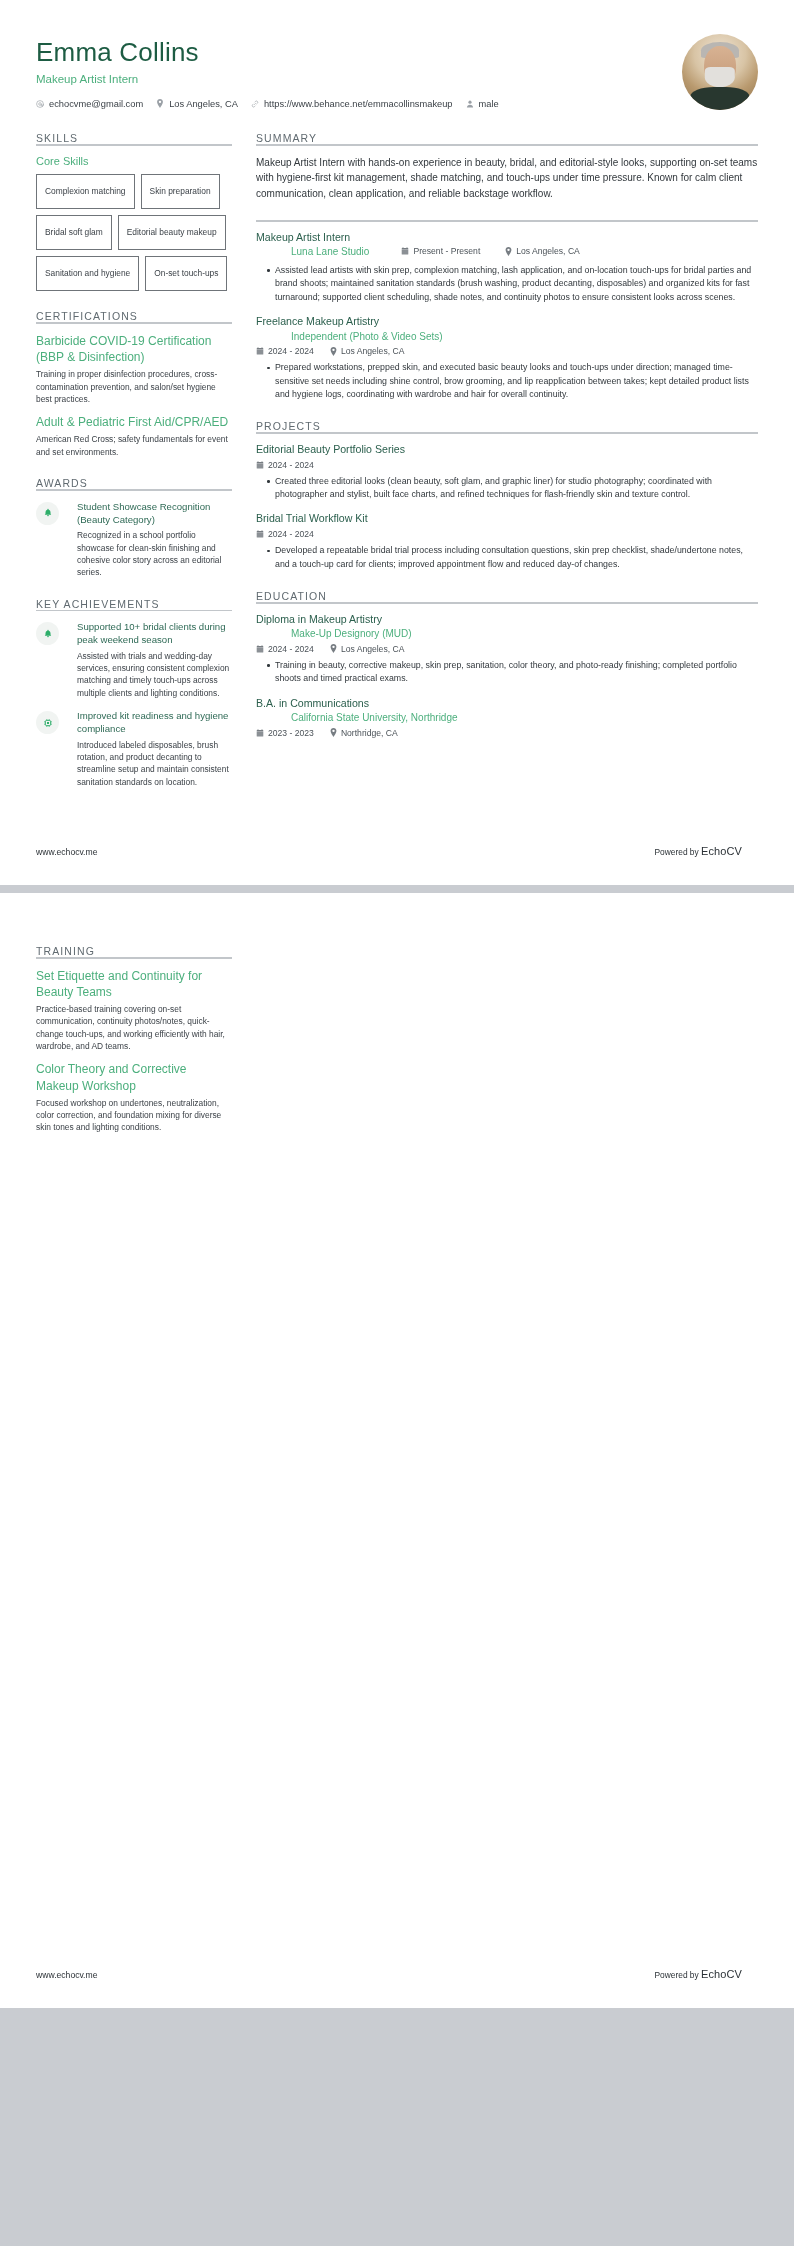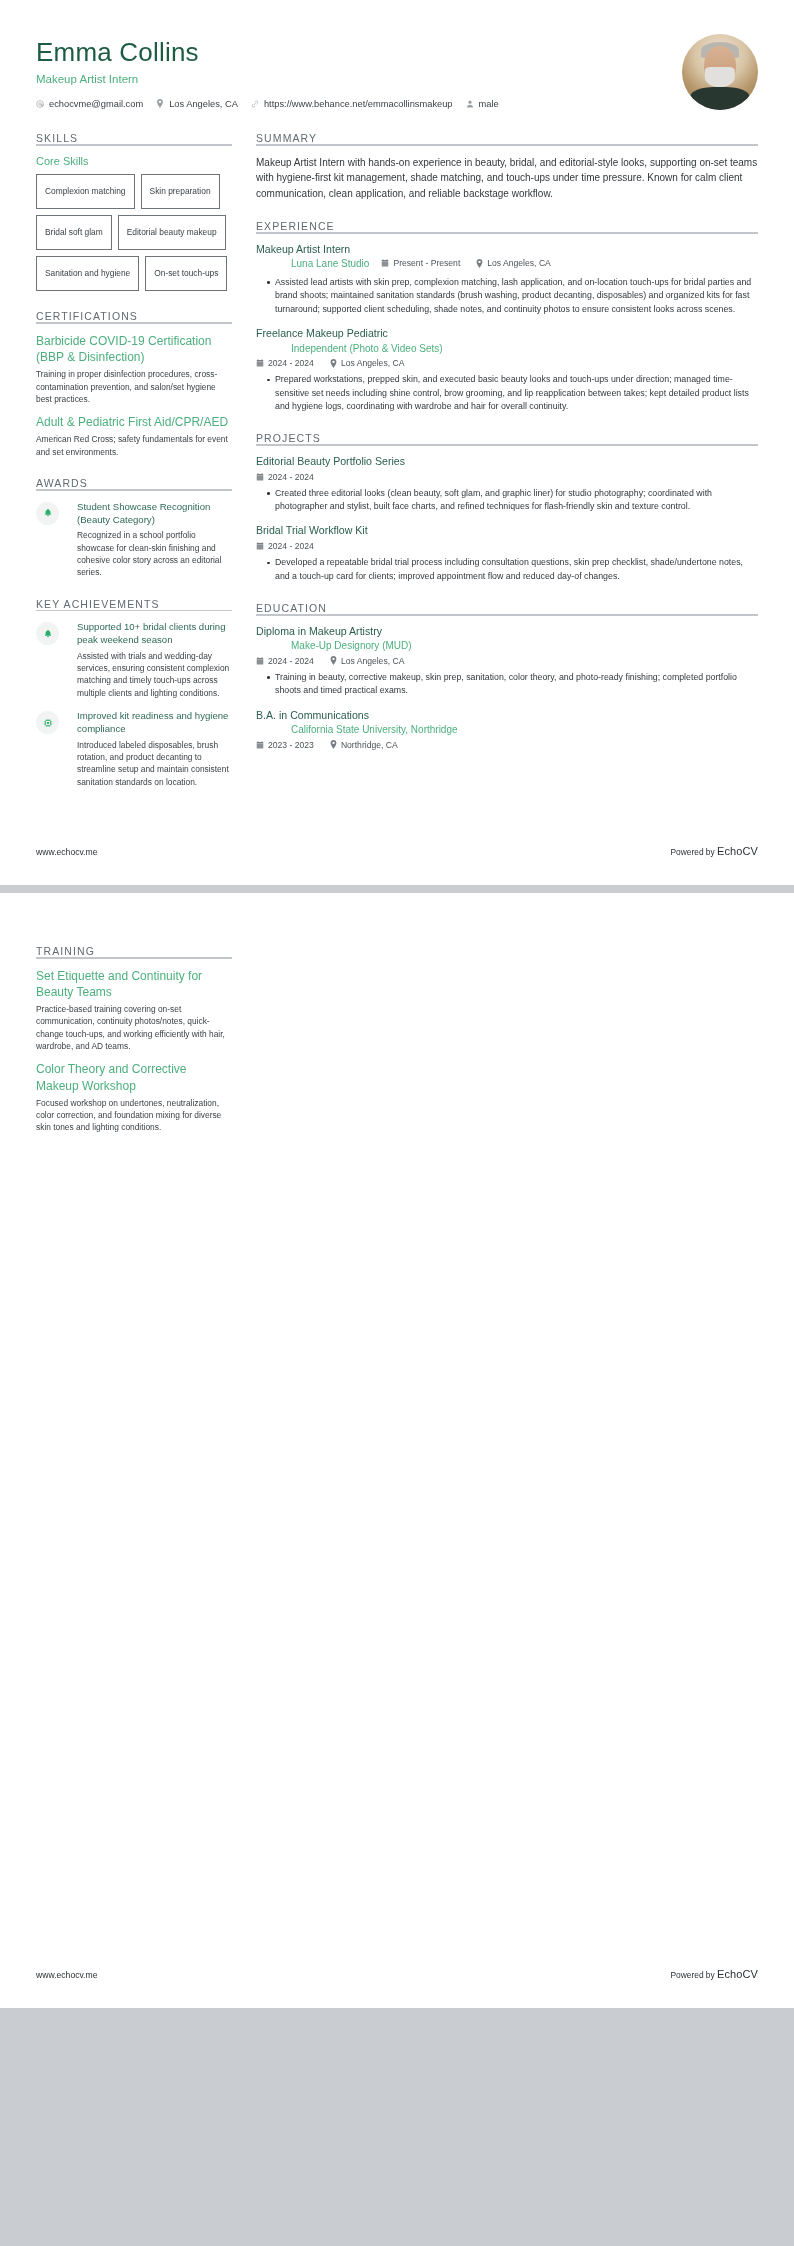--- a/index.html
+++ b/index.html
@@ -228,21 +228,21 @@
   }
   .meta {
     display: flex;
     align-items: center;
     gap: 4px;
     font-size: 8.6px;
     color: #4b5258;
     white-space: nowrap;
   }
   .meta .ico { color: #777d83; display: flex; align-items: center; }
-  .inline-meta { display: flex; align-items: flex-end; gap: 16px; margin-left: 12px; }
+  .inline-meta { display: flex; align-items: flex-end; gap: 25px; margin-left: 32px; }
   .entry-head-inline { display: flex; align-items: baseline; flex-wrap: wrap; }
   ul.bullets {
     margin: 5px 0 0 0;
     padding-left: 11px;
     list-style: none;
   }
   ul.bullets li {
     position: relative;
     font-size: 8.8px;
     color: #32383d;
@@ -257,21 +257,21 @@
     top: 5.5px;
     width: 2.6px; height: 2.6px;
     border-radius: 50%;
     background: #32383d;
   }
 
   
   .footer {
     position: absolute;
     left: 36px;
-    right: 36px;
+    right: 52px;
     bottom: 28px;
     display: flex;
     align-items: baseline;
     justify-content: space-between;
   }
   .footer-url { font-size: 8.6px; color: #2b3136; }
   .footer-powered { font-size: 8.4px; color: #2b3136; }
   .footer-powered .brand { font-size: 11px; letter-spacing: .1px; }
 
   svg { display: block; }
@@ -431,21 +431,20 @@
 
       <div class="col-right">
 
         <div class="section">
           <div class="section-title">SUMMARY</div>
           <div class="section-rule"></div>
           <div class="summary-text">Makeup Artist Intern with hands-on experience in beauty, bridal, and editorial-style looks, supporting on-set teams with hygiene-first kit management, shade matching, and touch-ups under time pressure. Known for calm client communication, clean application, and reliable backstage workflow.</div>
         </div>
 
         <div class="section">
-          <div class="section-title">EXPERIENCE</div>
           <div class="section-rule"></div>
 
           <div class="entry">
             <div class="entry-title">Makeup Artist Intern</div>
             <div class="entry-head-inline">
               <span class="entry-org">Luna Lane Studio</span>
               <span class="inline-meta">
                 <span class="meta">
                   <span class="ico">
                     <svg width="8" height="8" viewBox="0 0 16 16" fill="currentColor">
@@ -466,21 +465,21 @@
                   <span>Los Angeles, CA</span>
                 </span>
               </span>
             </div>
             <ul class="bullets">
               <li>Assisted lead artists with skin prep, complexion matching, lash application, and on-location touch-ups for bridal parties and brand shoots; maintained sanitation standards (brush washing, product decanting, disposables) and organized kits for fast turnaround; supported client scheduling, shade notes, and continuity photos to ensure consistent looks across scenes.</li>
             </ul>
           </div>
 
           <div class="entry">
-            <div class="entry-title">Freelance Makeup Pediatric</div>
+            <div class="entry-title">Freelance Makeup Artistry</div>
             <div class="entry-org">Independent (Photo &amp; Video Sets)</div>
             <div class="meta-row">
               <span class="meta">
                 <span class="ico">
                   <svg width="8" height="8" viewBox="0 0 16 16" fill="currentColor">
                     <path d="M1.4 4.4h13.2v9.4a1 1 0 0 1-1 1H2.4a1 1 0 0 1-1-1z" opacity=".85"></path>
                     <path d="M1.4 2.8a1 1 0 0 1 1-1h11.2a1 1 0 0 1 1 1v1.2H1.4z"></path>
                     <rect x="3.4" y="0" width="1.2" height="3"></rect>
                       <rect x="11.4" y="0" width="1.2" height="3"></rect>
                   </svg>

